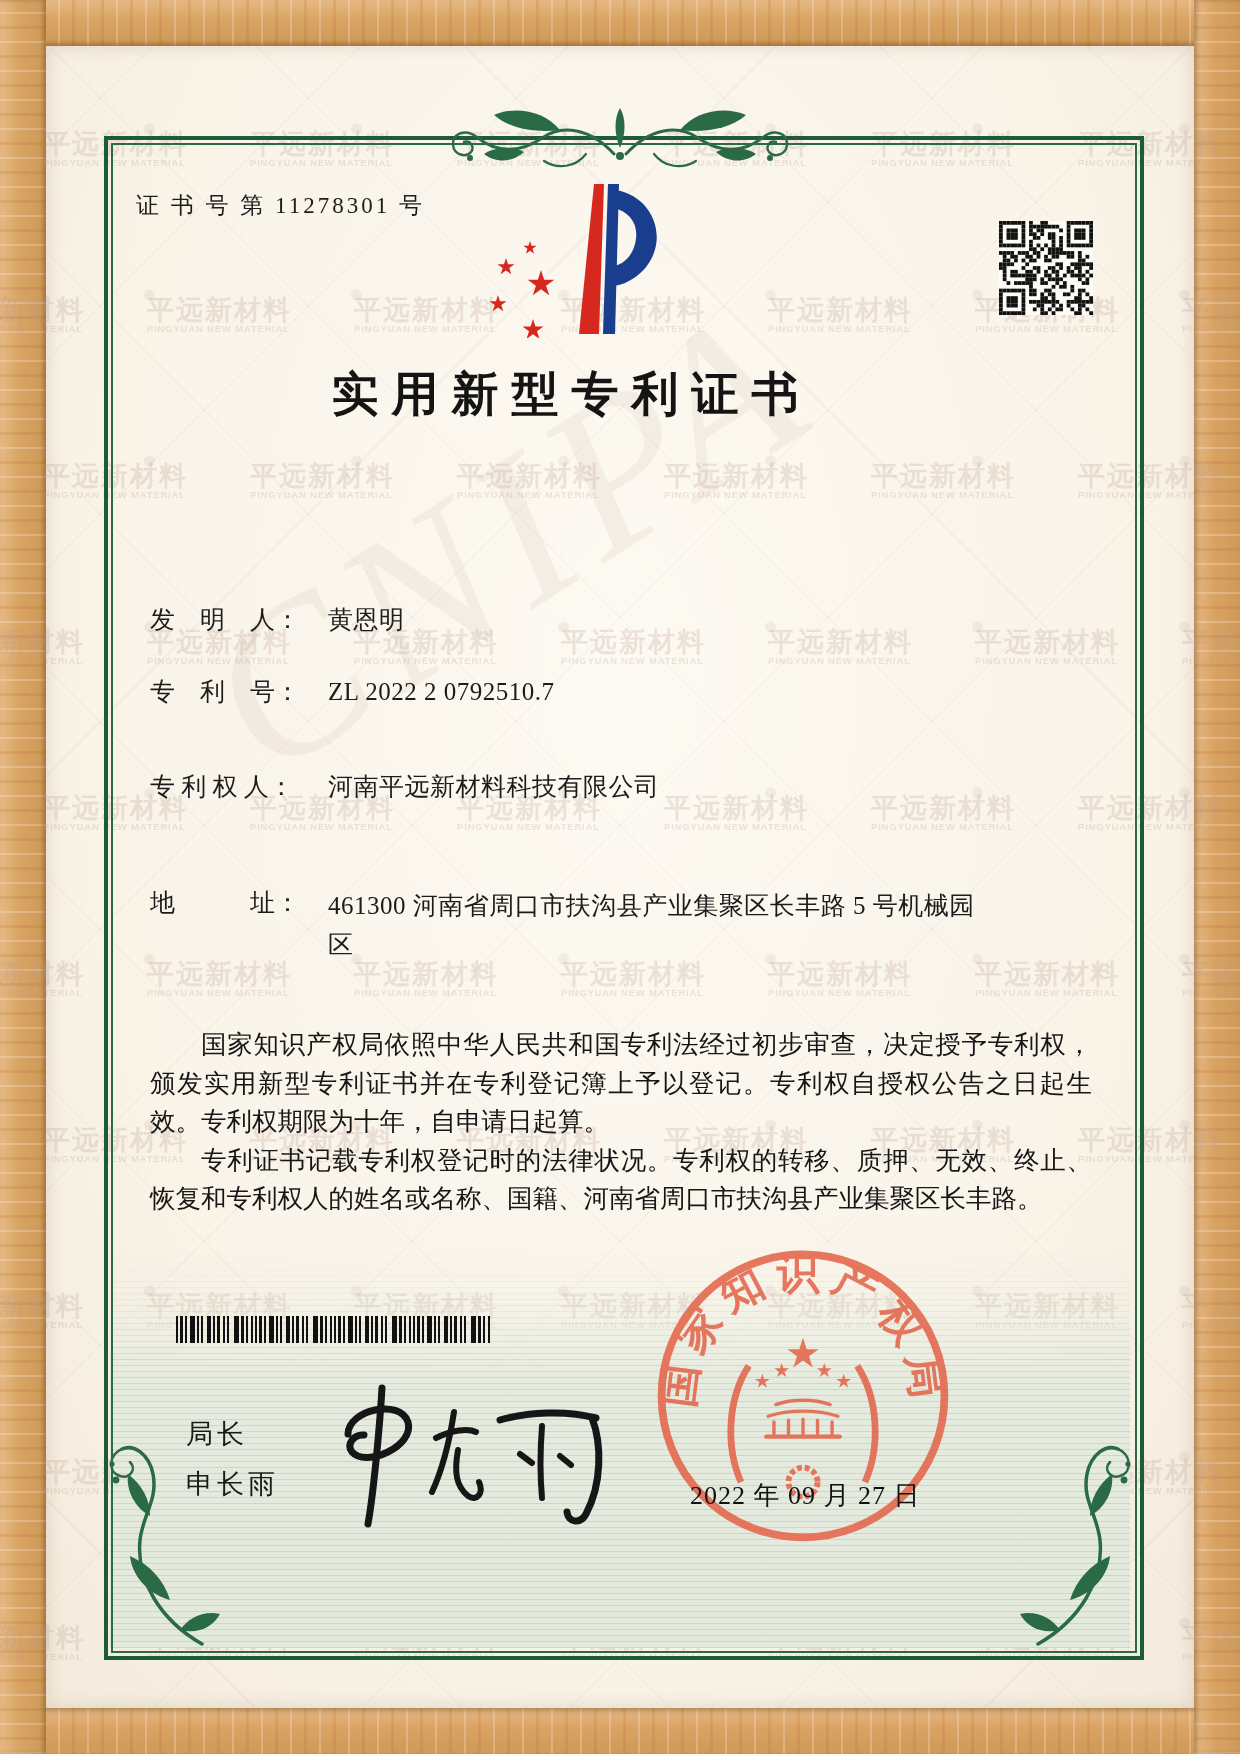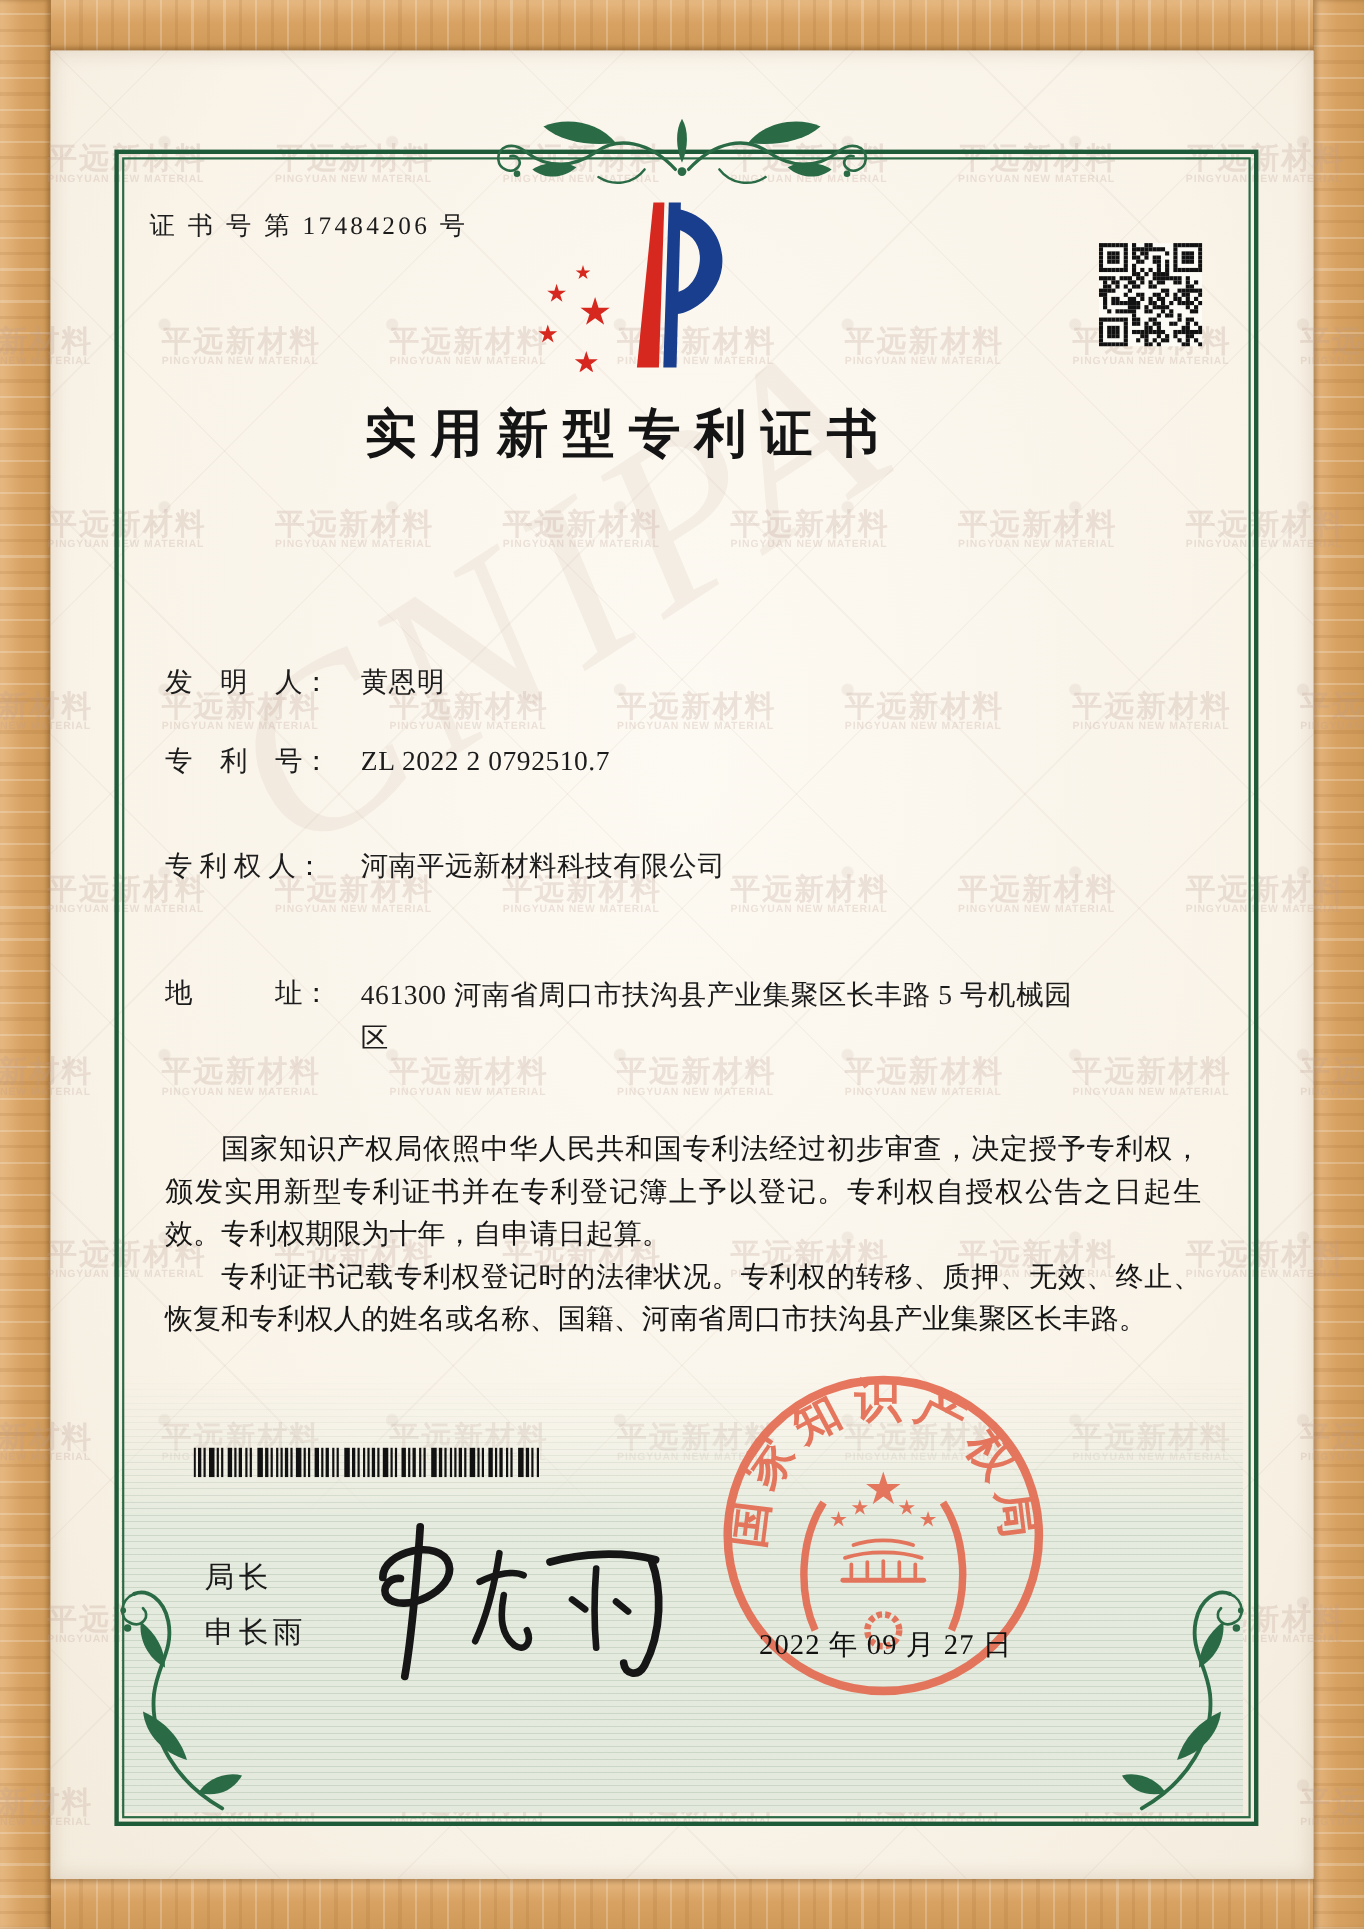--- a/index.html
+++ b/index.html
@@ -409,21 +409,21 @@
       <path d="M78,192 C 56,186 40,168 38,148 C 58,157 72,172 78,192 Z" fill="#2a6b46" stroke="none"></path>
       <path d="M58,108 C 42,99 34,82 36,66 C 50,77 58,91 58,108 Z" fill="#2a6b46" stroke="none"></path>
       <path d="M88,222 C 106,226 120,220 128,206 C 112,202 96,210 88,222 Z" fill="#2a6b46" stroke="none"></path>
       <circle cx="24" cy="72" r="3.4" fill="#2a6b46" stroke="none"></circle>
       <circle cx="20" cy="56" r="2.6" fill="#2a6b46" stroke="none"></circle>
     </g>
   </svg>
 
   <div class="content">
 
-    <div class="cert-no">证 书 号 第 17484206 号</div>
+    <div class="cert-no">证 书 号 第 11278301 号</div>
 
     <svg class="logo" viewBox="0 0 172 166">
       <defs>
           <path id="st" d="M0,-1 L0.2245,-0.309 0.951,-0.309 0.3633,0.118 0.5878,0.809 0,0.382 -0.5878,0.809 -0.3633,0.118 -0.951,-0.309 -0.2245,-0.309 Z"></path>
         </defs>
       <g fill="#d6281e">
         <use href="#st" transform="translate(44,76) scale(7)"></use>
         <use href="#st" transform="translate(20,95) scale(9)"></use>
         <use href="#st" transform="translate(55,112) scale(14)"></use>
         <use href="#st" transform="translate(12,132) scale(9)"></use>

